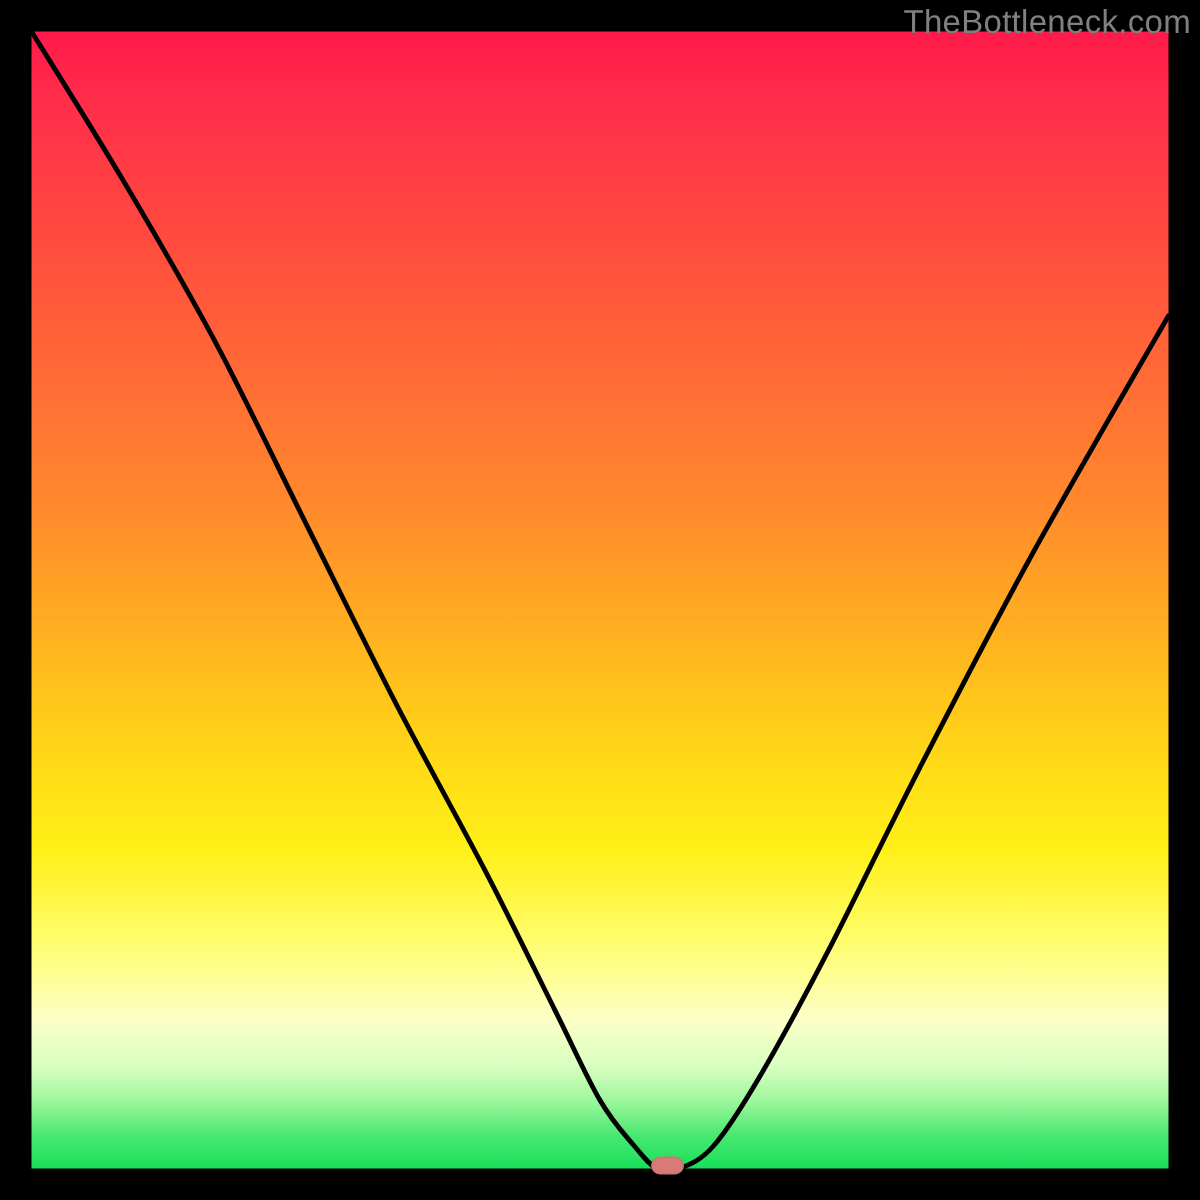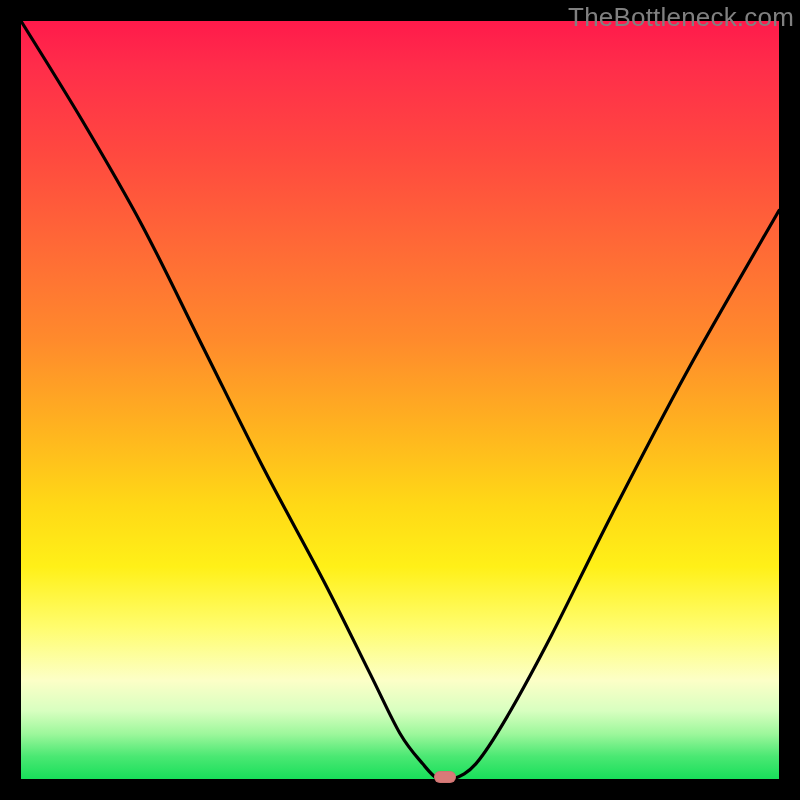--- a/index.html
+++ b/index.html
@@ -39,21 +39,21 @@
       #9ef79c 94%,
       #4be873 97%,
       #18df5a 100%
     );
   }
   .watermark {
     position: absolute;
     top: 2px;
     right: 6px;
     color: #808080;
-    font-size: 26px;
+    font-size: 22px;
     letter-spacing: 0.2px;
     font-weight: 400;
     user-select: none;
   }
   svg.curve {
     position: absolute;
     left: 0;
     top: 0;
     width: 758px;
     height: 758px;

